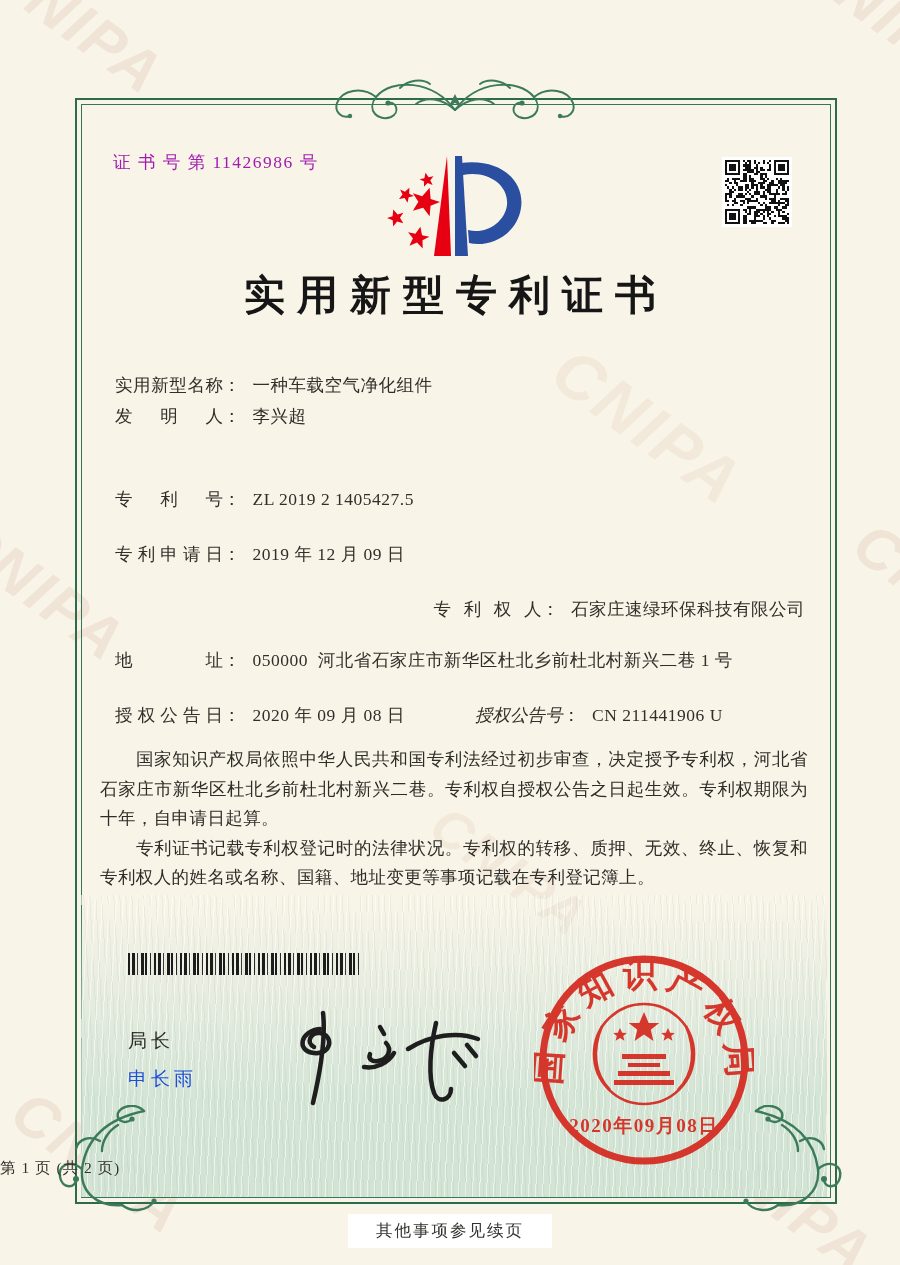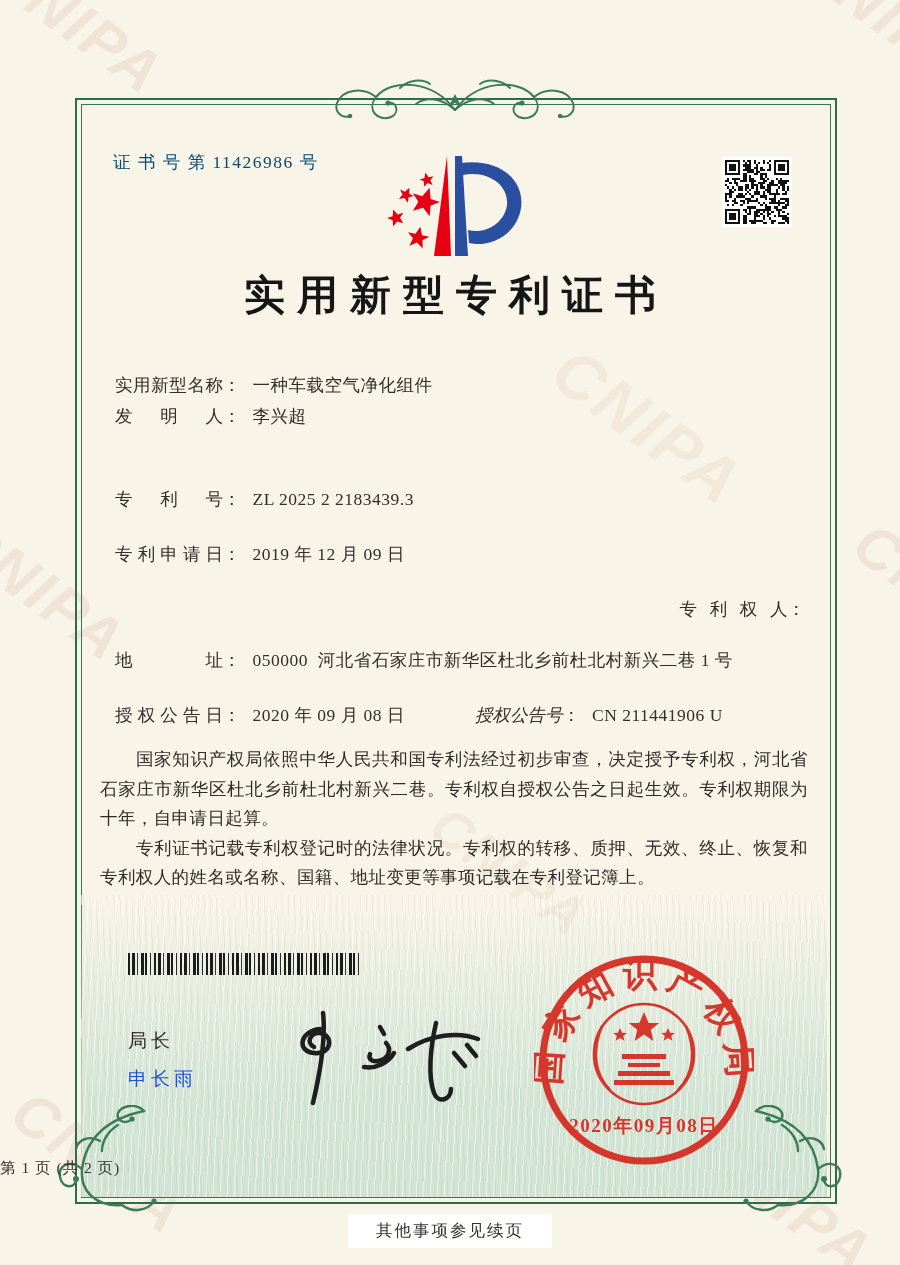--- a/index.html
+++ b/index.html
@@ -17,21 +17,21 @@
   .frame-inner{position:absolute;inset:4px;border:1px solid #35755a;}
 
   
   .guilloche{position:absolute;left:81px;top:895px;width:746px;height:302px;
     background:
       repeating-linear-gradient(93deg, rgba(255,255,255,0.55) 0 1px, rgba(255,255,255,0) 1px 7px),
       repeating-linear-gradient(87deg, rgba(140,175,150,0.12) 0 1px, rgba(140,175,150,0) 1px 6px),
       linear-gradient(to bottom, rgba(214,231,217,0) 0px, rgba(211,229,214,0.55) 110px, rgba(206,226,210,0.85) 200px, rgba(206,226,210,0.9) 100%);}
 
   
-  .cert-no{position:absolute;left:113px;top:150px;font-size:17.5px;color:#0c4a6e;letter-spacing:1.5px;}
+  .cert-no{position:absolute;left:113px;top:150px;font-size:17.5px;color:#a21caf;letter-spacing:1.5px;}
   .logo{position:absolute;left:368px;top:150px;width:175px;height:120px;}
   .qr{position:absolute;left:722px;top:157px;width:70px;height:70px;background:#fff;padding:3px;box-sizing:border-box;}
   .qr svg{display:block;width:100%;height:100%;}
   .title{position:absolute;left:0;top:268px;width:100%;text-align:center;
          font-size:41px;font-weight:bold;color:#161616;letter-spacing:12px;text-indent:12px;}
 
   
   .f-row{position:absolute;left:115px;right:95px;display:flex;font-size:17.5px;color:#322f2a;line-height:30px;}
   .f-label{flex:none;width:108px;text-align:justify;text-align-last:justify;}
   .f-colon{flex:none;}
@@ -197,30 +197,31 @@
     <span class="f-value">一种车载空气净化组件</span>
   </div>
   <div class="f-row" style="top:401px;">
     <span class="f-label">发明人</span>
       <span class="f-colon">：</span>
     <span class="f-value">李兴超</span>
   </div>
   <div class="f-row" style="top:484px;">
     <span class="f-label">专利号</span>
       <span class="f-colon">：</span>
-    <span class="f-value">ZL 2025 2 2183439.3</span>
+    <span class="f-value">ZL 2019 2 1405427.5</span>
   </div>
   <div class="f-row" style="top:539px;">
     <span class="f-label">专利申请日</span>
       <span class="f-colon">：</span>
     <span class="f-value">2019 年 12 月 09 日</span>
   </div>
   <div class="f-row" style="top:594px;justify-content:flex-end;">
     <span class="f-label">专利权人</span>
       <span class="f-colon">：</span>
+    <span class="f-value">石家庄速绿环保科技有限公司</span>
   </div>
   <div class="f-row address" style="top:645px;">
     <span class="f-label">地址</span>
       <span class="f-colon">：</span>
     <span class="f-value">050000  河北省石家庄市新华区杜北乡前杜北村新兴二巷 1 号</span>
   </div>
   <div class="f-row grant-row" style="top:700px;">
     <span class="f-label">授权公告日</span>
       <span class="f-colon">：</span>
     <span class="f-value">2020 年 09 月 08 日</span>

